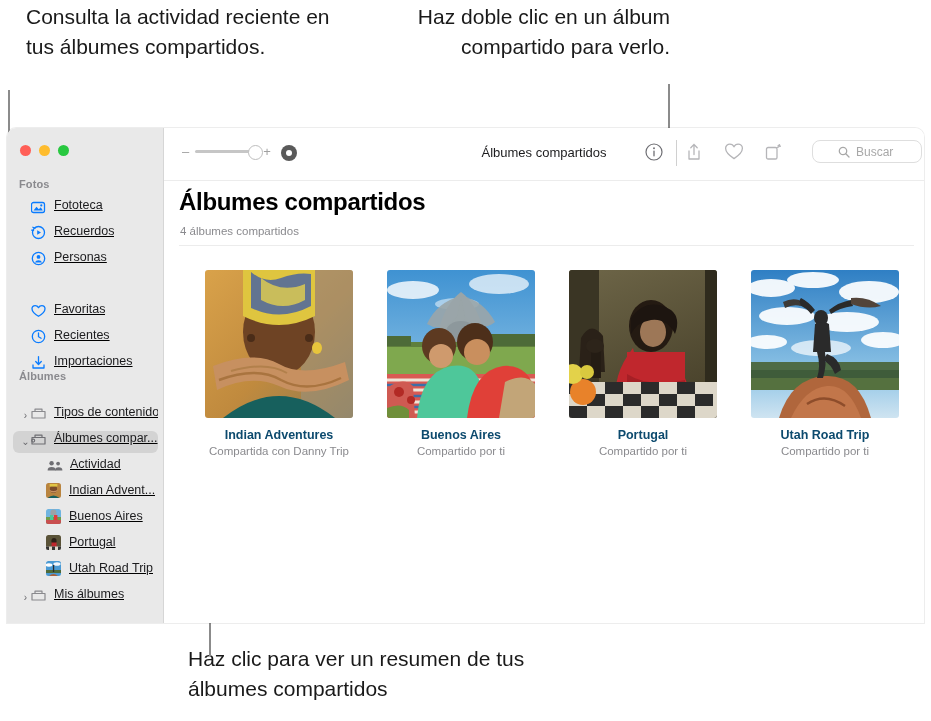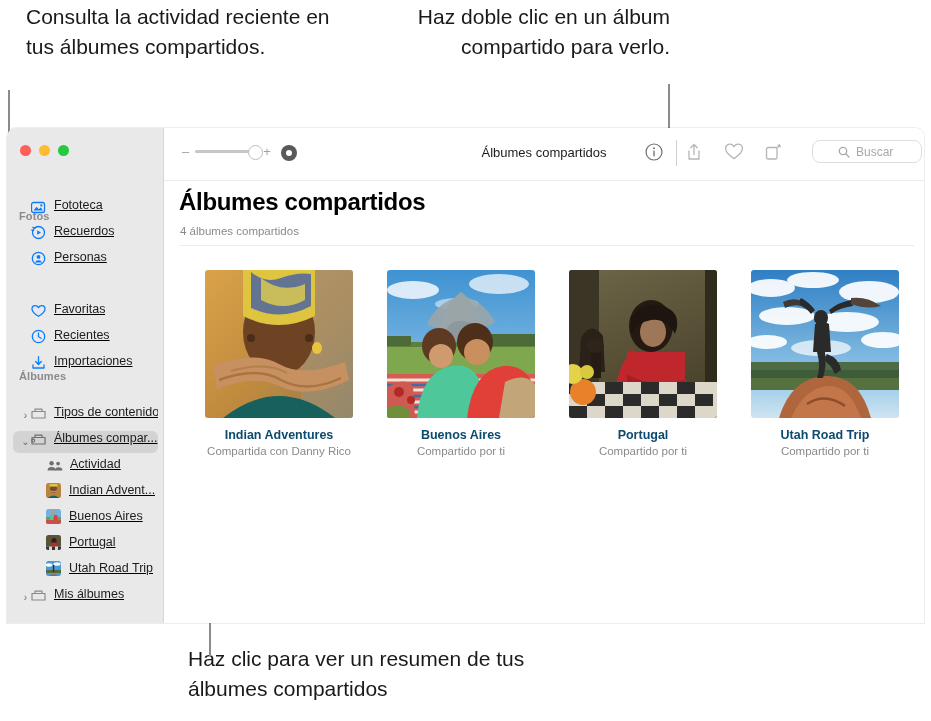--- a/index.html
+++ b/index.html
@@ -76,21 +76,21 @@
   .tl-green  { background: #28c840; }
 
   .side-section-title {
     position: absolute;
     left: 12px;
     font-size: 11px;
     color: #8a8a8e;
     font-weight: 600;
     letter-spacing: 0.1px;
   }
-  #title-fotos   { top: 50px; margin-top: 32px; }
+  #title-fotos   { top: 50px; }
   #title-albumes { top: 242px; }
 
   .side-item {
     position: absolute;
     left: 6px;
     width: 145px;
     height: 22px;
     display: flex;
     border-radius: 6px;
     box-sizing: border-box;
@@ -564,21 +564,21 @@
             <circle cx="46" cy="68" r="4" fill="#4a2c18"></circle>
             <circle cx="104" cy="68" r="4" fill="#4a2c18"></circle>
             <ellipse cx="112" cy="78" rx="5" ry="6" fill="#e8c53c"></ellipse>
             <path d="M18 148 q56 -44 112 0 Z" fill="#17605d"></path>
             <path d="M8 96 q40 -16 66 -2 q24 14 66 -2 l4 18 q-40 20 -70 6 q-28 -12 -62 4 Z" fill="#c79060"></path>
             <path d="M14 110 q38 -14 62 0 q26 14 60 -2" fill="none" stroke="#a9743f" stroke-width="2.4"></path>
             <path d="M26 101 q36 -10 56 2" fill="none" stroke="#b2804b" stroke-width="2"></path>
           </svg>
         </div>
         <div class="album-name">Indian Adventures</div>
-        <div class="album-sub">Compartida con Danny Rico</div>
+        <div class="album-sub">Compartida con Danny Trip</div>
       </div>
 
       <div class="album-cell">
         <div class="album-thumb">
           <svg width="148" height="148" viewBox="0 0 148 148">
             <defs>
               <linearGradient id="g2" x1="0" y1="0" x2="0" y2="1">
                 <stop offset="0%" stop-color="#3f92d2"></stop>
                   <stop offset="100%" stop-color="#9ecdea"></stop>
               </linearGradient>

